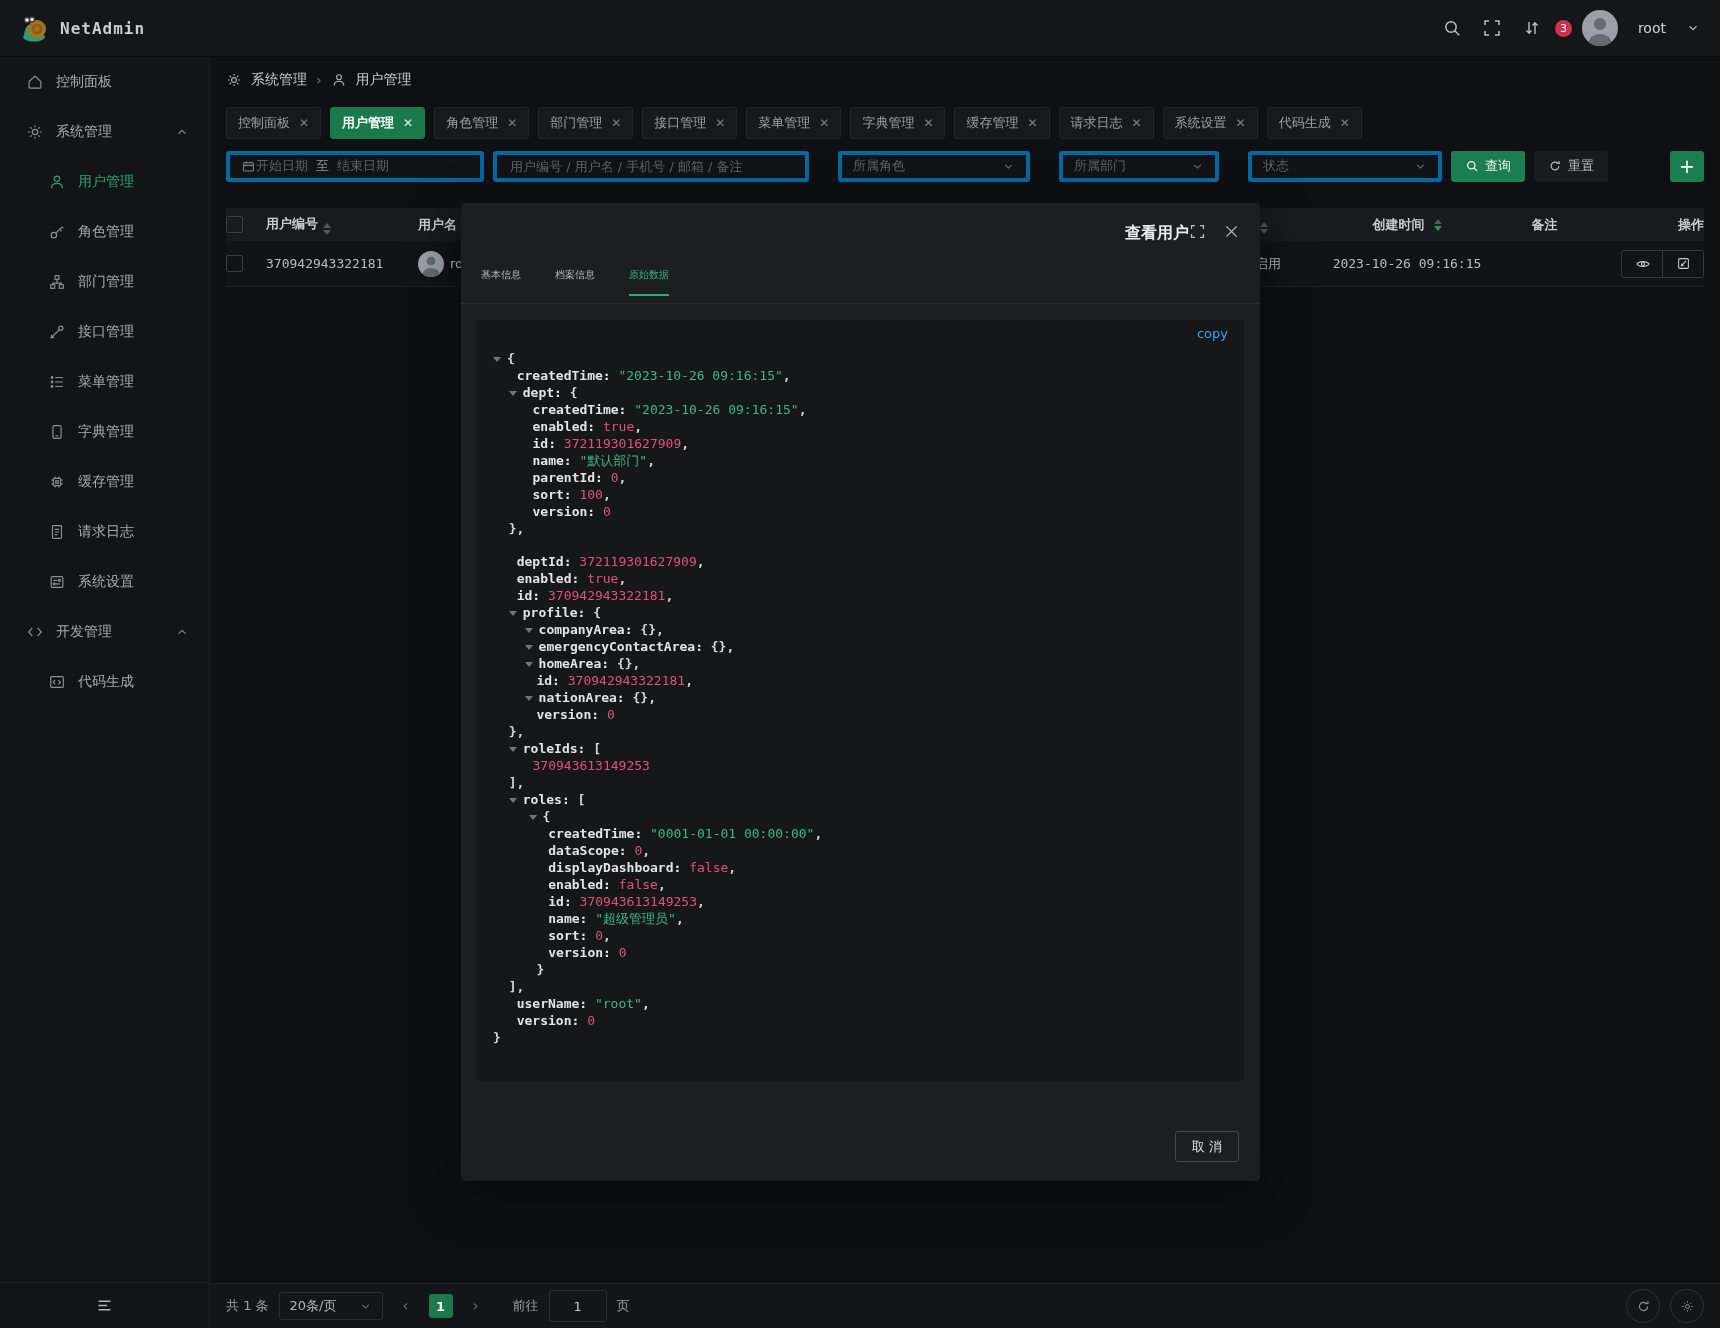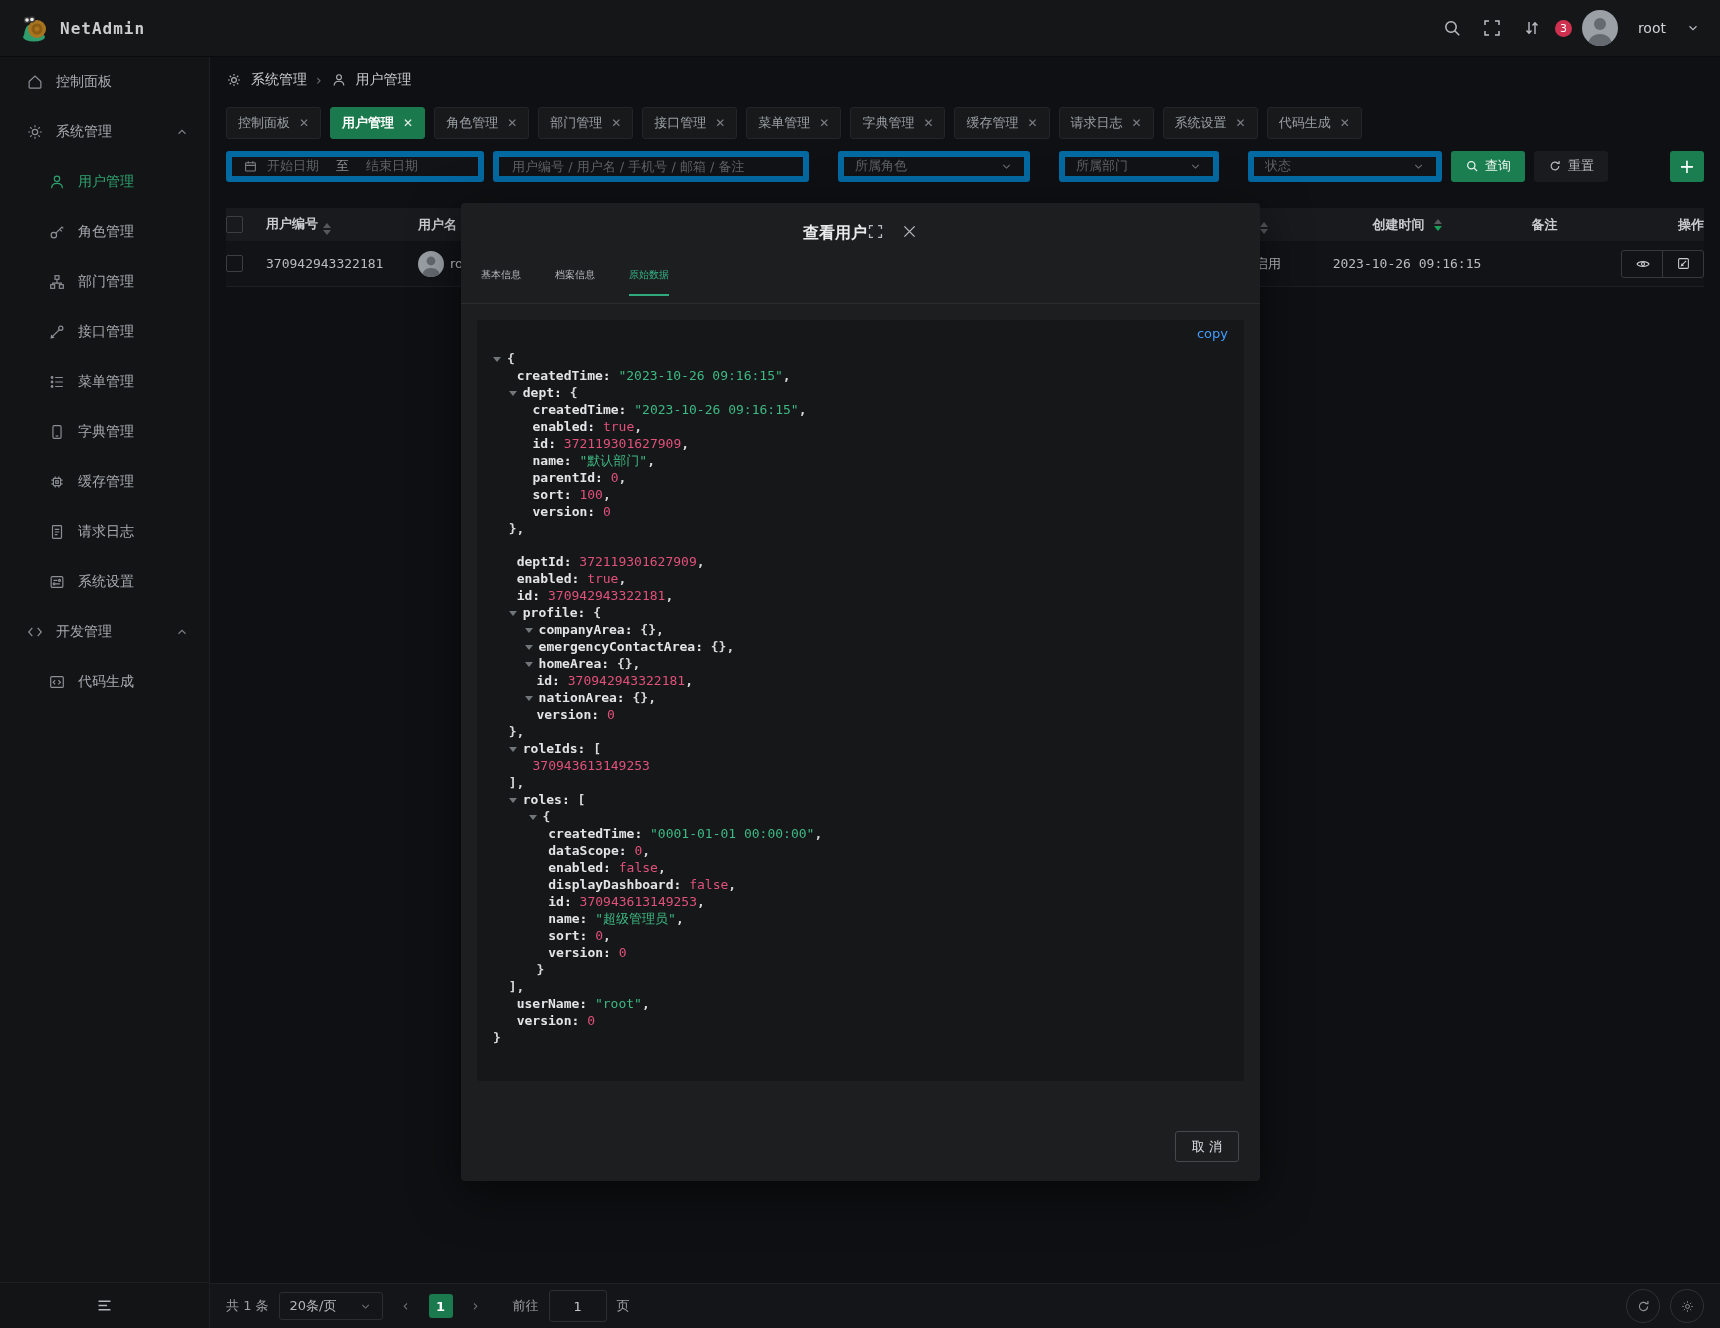--- a/index.html
+++ b/index.html
@@ -35,22 +35,22 @@
   .crumb .c-ico{width:16px;height:16px;color:#aeb3b7;}
   .crumb .sep{color:#6f747a;font-size:14px;}
   .tabbar{height:40px;display:flex;align-items:center;gap:9px;}
   .tab{height:30px;display:flex;align-items:center;gap:9px;padding:0 11px;background:#18191b;border:1px solid #242528;
        border-radius:3px;font-size:13px;color:#9aa0a5;cursor:pointer;white-space:nowrap;}
   .tab .x{font-size:12px;color:#7c8186;line-height:1;}
   .tab.active{background:#1b7a4d;border-color:#1b7a4d;color:#fff;font-weight:bold;}
   .tab.active .x{color:#e6efe9;}
   
   .fbar{height:46px;display:flex;align-items:center;gap:9px;}
-  .fld{height:31px;background:#121316;border:6px solid #0369a1;border-radius:3px;display:flex;align-items:center;
-       padding:0 11px;box-sizing:border-box;font-size:13px;color:#5d6267;gap:9px;}
+  .fld{height:31px;background:#121316;border:4px solid #0369a1;border-radius:3px;display:flex;align-items:center;
+       padding:0 11px;box-sizing:border-box;font-size:13px;color:#5d6267;}
   .f-date{width:258px;}
   .f-date .to{color:#8b9095;margin:0 8px;}
   .f-ico{width:15px;height:15px;color:#7c8186;flex:none;}
   .f-input{width:316px;}
   .f-input input{background:transparent;border:none;outline:none;color:#c3c7ca;font-size:13px;width:100%;font-family:inherit;}
   .f-input input::placeholder{color:#5d6267;}
   .f-sel{justify-content:space-between;color:#5d6267;margin-left:20px;}
   .f-sel .chev{width:13px;height:13px;color:#6b7075;}
   .w-role{width:192px}.w-dept{width:160px}.w-status{width:194px}
   .btn{height:31px;border:none;border-radius:3px;display:flex;align-items:center;gap:6px;font-size:13px;cursor:pointer;
@@ -93,21 +93,21 @@
         font-weight:bold;cursor:pointer;}
   .goto-in{width:52px;height:28px;border:1px solid #2b2d30;border-radius:3px;background:transparent;color:#c3c7ca;
            text-align:center;font-size:13px;outline:none;font-family:inherit;}
   .pf-right{margin-left:auto;display:flex;gap:10px;}
   .circ{width:32px;height:32px;border-radius:50%;border:1px solid #2e3135;display:flex;align-items:center;justify-content:center;
         color:#8e9397;cursor:pointer;}
   .circ svg{width:15px;height:15px;}
   
   .modal{position:absolute;left:461px;top:203px;width:799px;height:978px;background:#1d1e20;border-radius:4px;
          box-shadow:0 12px 48px rgba(0,0,0,.55);z-index:10;box-sizing:border-box;}
-  .m-head{display:flex;align-items:flex-start;justify-content:center;padding:20px 20px 0;}
+  .m-head{display:flex;align-items:flex-start;justify-content:flex-end;padding:20px 20px 0;}
   .m-title{font-size:16px;font-weight:bold;color:#e9ebec;}
   .m-hicons{display:flex;gap:17px;color:#b8bcc0;}
   .m-hicons svg{width:17px;height:17px;cursor:pointer;}
   .m-tabs{display:flex;gap:34px;padding:24px 20px 8px;border-bottom:1px solid #2a2c2e;font-size:10px;color:#b4b8bc;}
   .m-tab{padding-bottom:12px;cursor:pointer;}
   .m-tab.active{color:#36b184;border-bottom:2px solid #2eaa7d;margin-bottom:-1px;}
   .m-body{padding:16px;}
   .json-panel{background:#161719;border-radius:3px;height:761px;box-sizing:border-box;padding:6px 16px 0;
               font-family:"DejaVu Sans Mono","Liberation Mono",monospace;font-size:13px;overflow:hidden;}
   .copy-row{height:24px;text-align:right;}
@@ -613,22 +613,22 @@
             <div class="json-line" style="padding-left: 31.6px;"><span class="jarrow"></span><span class="tk-k">nationArea: </span><span class="tk-p">{},</span></div>
             <div class="json-line" style="padding-left: 43.45px;"><span class="tk-k">version: </span><span class="tk-n">0</span></div>
             <div class="json-line" style="padding-left: 15.8px;"><span class="tk-p">},</span></div>
             <div class="json-line" style="padding-left: 15.8px;"><span class="jarrow"></span><span class="tk-k">roleIds: </span><span class="tk-p">[</span></div>
             <div class="json-line" style="padding-left: 39.5px;"><span class="tk-n">370943613149253</span></div>
             <div class="json-line" style="padding-left: 15.8px;"><span class="tk-p">],</span></div>
             <div class="json-line" style="padding-left: 15.8px;"><span class="jarrow"></span><span class="tk-k">roles: </span><span class="tk-p">[</span></div>
             <div class="json-line" style="padding-left: 35.55px;"><span class="jarrow"></span><span class="tk-p">{</span></div>
             <div class="json-line" style="padding-left: 55.3px;"><span class="tk-k">createdTime: </span><span class="tk-s">"0001-01-01 00:00:00"</span><span class="tk-p">,</span></div>
             <div class="json-line" style="padding-left: 55.3px;"><span class="tk-k">dataScope: </span><span class="tk-n">0</span><span class="tk-p">,</span></div>
+            <div class="json-line" style="padding-left: 55.3px;"><span class="tk-k">displayDashboard: </span><span class="tk-n">false</span><span class="tk-p">,</span></div>
             <div class="json-line" style="padding-left: 55.3px;"><span class="tk-k">enabled: </span><span class="tk-n">false</span><span class="tk-p">,</span></div>
-            <div class="json-line" style="padding-left: 55.3px;"><span class="tk-k">displayDashboard: </span><span class="tk-n">false</span><span class="tk-p">,</span></div>
             <div class="json-line" style="padding-left: 55.3px;"><span class="tk-k">id: </span><span class="tk-n">370943613149253</span><span class="tk-p">,</span></div>
             <div class="json-line" style="padding-left: 55.3px;"><span class="tk-k">name: </span><span class="tk-s">"超级管理员"</span><span class="tk-p">,</span></div>
             <div class="json-line" style="padding-left: 55.3px;"><span class="tk-k">sort: </span><span class="tk-n">0</span><span class="tk-p">,</span></div>
             <div class="json-line" style="padding-left: 55.3px;"><span class="tk-k">version: </span><span class="tk-n">0</span></div>
             <div class="json-line" style="padding-left: 43.45px;"><span class="tk-p">}</span></div>
             <div class="json-line" style="padding-left: 15.8px;"><span class="tk-p">],</span></div>
             <div class="json-line" style="padding-left: 23.7px;"><span class="tk-k">userName: </span><span class="tk-s">"root"</span><span class="tk-p">,</span></div>
             <div class="json-line" style="padding-left: 23.7px;"><span class="tk-k">version: </span><span class="tk-n">0</span></div>
             <div class="json-line" style="padding-left: 0px;"><span class="tk-p">}</span></div>
           </div>

